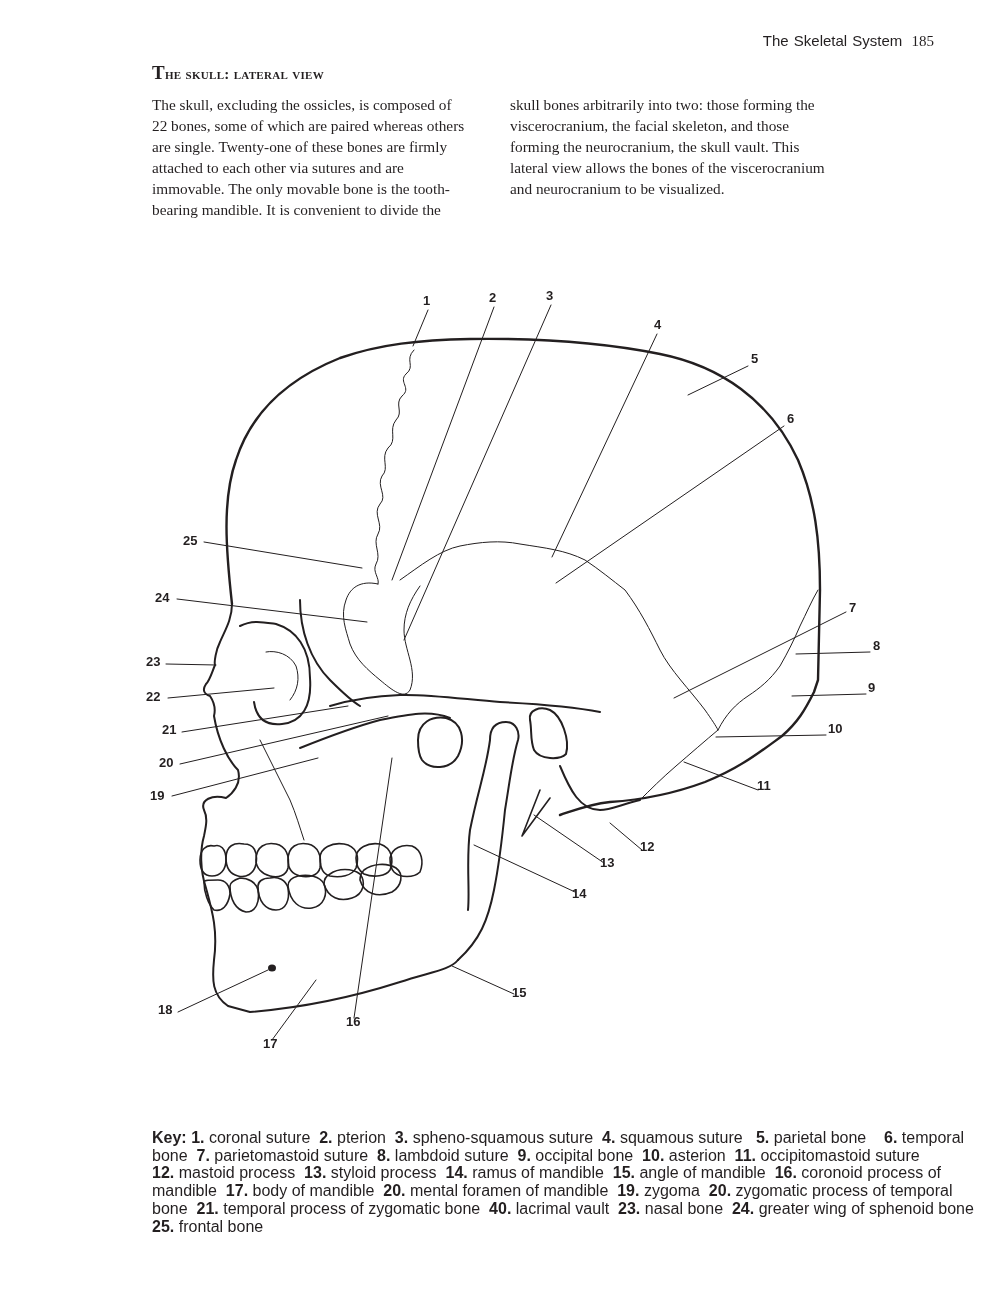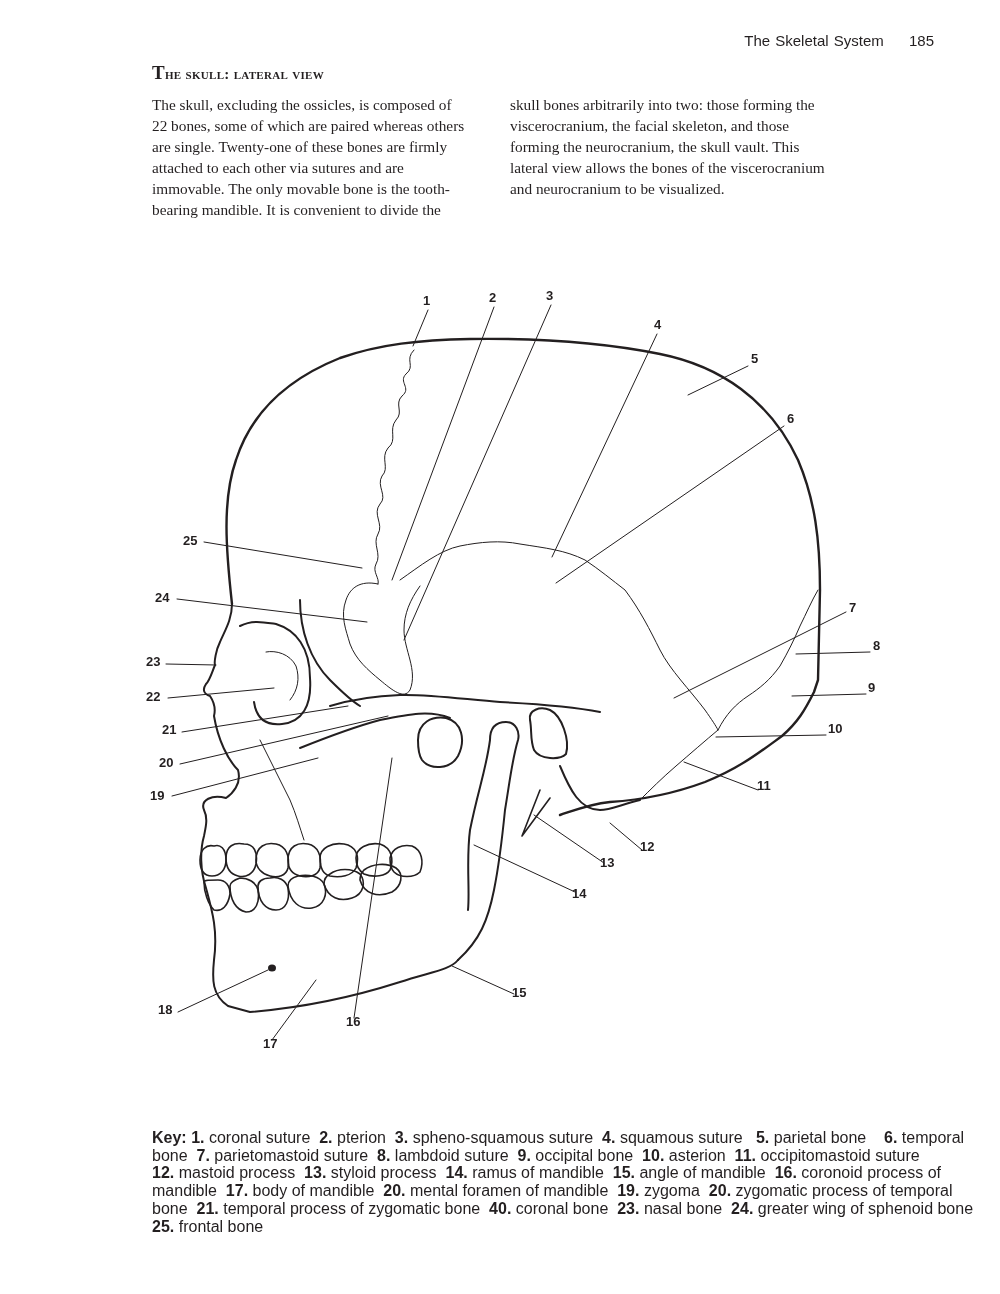--- a/index.html
+++ b/index.html
@@ -2,21 +2,21 @@
 <html><head>
 <meta charset="utf-8">
 <style>
   html, body { margin: 0; padding: 0; background: #ffffff; }
   body { width: 1000px; height: 1294px; position: relative; overflow: hidden; color: #231f20; }
   .running-head {
     position: absolute; top: 32px; right: 66px;
     font-family: "Liberation Sans", sans-serif; font-size: 15px; color: #231f20;
     word-spacing: 1px;
   }
-  .running-head .page-num { margin-left: 20px; }
+  .running-head .page-num { margin-left: 4px; font-family: Liberation Serif, serif; }
   .section-title {
     position: absolute; left: 152px; top: 62px;
     font-family: "Liberation Serif", serif; font-size: 15px; font-weight: bold;
     font-variant: small-caps; letter-spacing: 0.3px; color: #231f20;
   }
   .section-title .big { font-size: 19px; }
   .col {
     position: absolute; top: 94px; width: 345px;
     font-family: "Liberation Serif", serif; font-size: 15.3px; line-height: 21px; color: #231f20;
   }
@@ -203,20 +203,20 @@
   <span class="ln">
     <span>mandible</span>&nbsp;
     <b>17.</b> <span>body of mandible</span>&nbsp;
     <b>20.</b> <span>mental foramen of mandible</span>&nbsp;
     <b>19.</b> <span>zygoma</span>&nbsp;
     <b>20.</b> <span>zygomatic process of temporal</span>
   </span>
   <span class="ln">
     <span>bone</span>&nbsp;
     <b>21.</b> <span>temporal process of zygomatic bone</span>&nbsp;
-    <b>40.</b> <span>coronal bone</span>&nbsp;
+    <b>40.</b> <span>lacrimal vault</span>&nbsp;
     <b>23.</b> <span>nasal bone</span>&nbsp;
     <b>24.</b> <span>greater wing of sphenoid bone</span>
   </span>
   <span class="ln">
     <b>25.</b> <span>frontal bone</span>
   </span>
 </div>
 
 </body></html>

